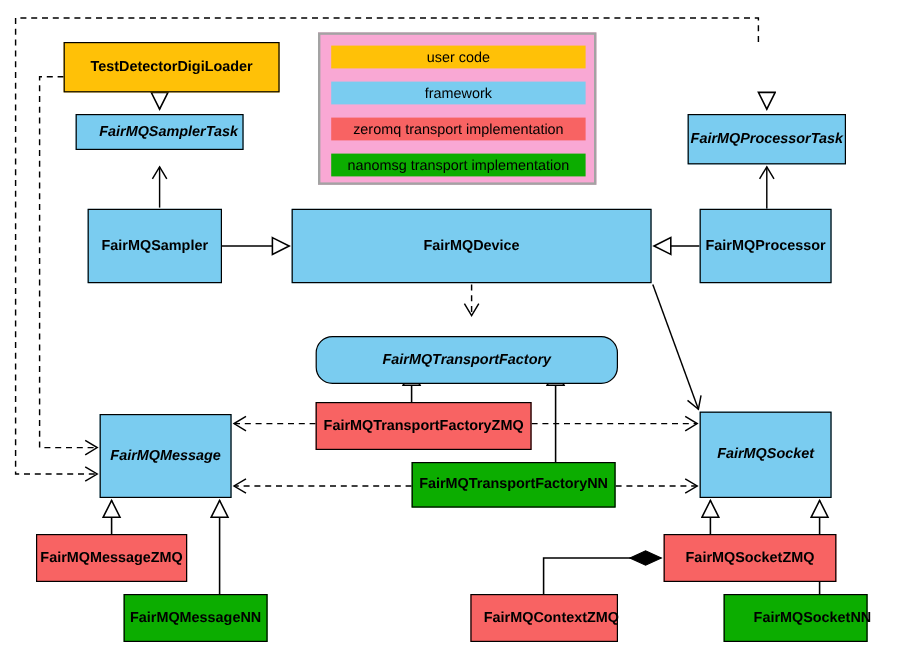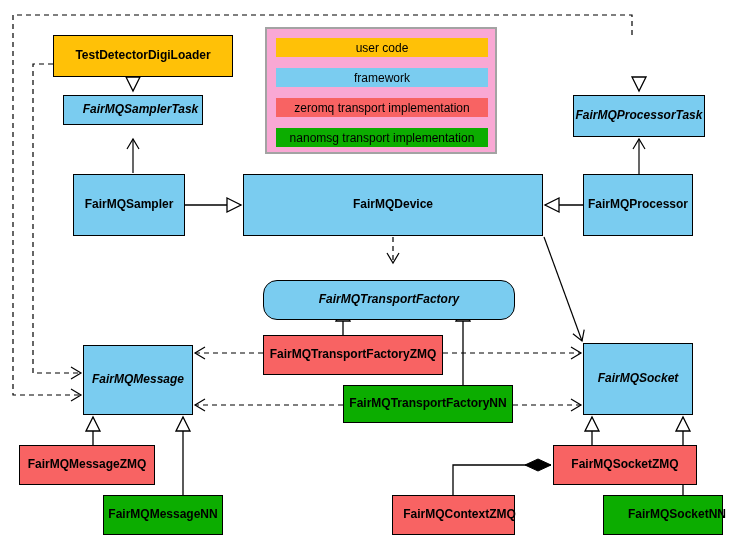--- a/index.html
+++ b/index.html
@@ -95,21 +95,21 @@
   <div class="node c-framework abstract" style="left:263px;top:280px;width:252px;height:40px;border-radius:14px;">FairMQTransportFactory</div>
 
   <div class="node c-zeromq" style="left:263px;top:335px;width:180px;height:40px;">FairMQTransportFactoryZMQ</div>
 
   <div class="node c-nanomsg" style="left:343px;top:385px;width:170px;height:38px;">FairMQTransportFactoryNN</div>
 
   <div class="node c-framework abstract" style="left:83px;top:345px;width:110px;height:70px;">FairMQMessage</div>
 
   <div class="node c-framework abstract" style="left:583px;top:343px;width:110px;height:72px;">FairMQSocket</div>
 
-  <div class="node c-zeromq" style="left:19px;top:445px;width:136px;height:40px;">FairMQMessageZMQ</div>
+  <div class="node c-zeromq" style="left:30px;top:445px;width:126px;height:40px;">FairMQMessageZMQ</div>
 
   <div class="node c-nanomsg" style="left:103px;top:495px;width:120px;height:40px;">FairMQMessageNN</div>
 
   <div class="node c-zeromq" style="left:392px;top:495px;width:123px;height:40px;padding-left:12px;">FairMQContextZMQ</div>
 
   <div class="node c-zeromq" style="left:553px;top:445px;width:144px;height:40px;">FairMQSocketZMQ</div>
 
   <div class="node c-nanomsg" style="left:603px;top:495px;width:120px;height:40px;padding-left:28px;">FairMQSocketNN</div>
 
 </div>

